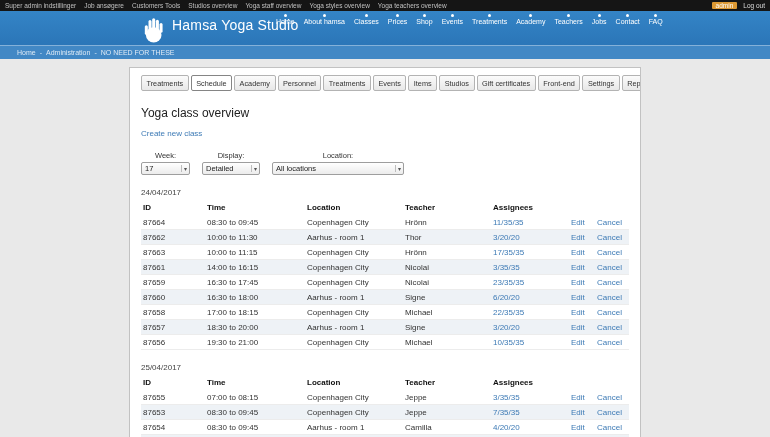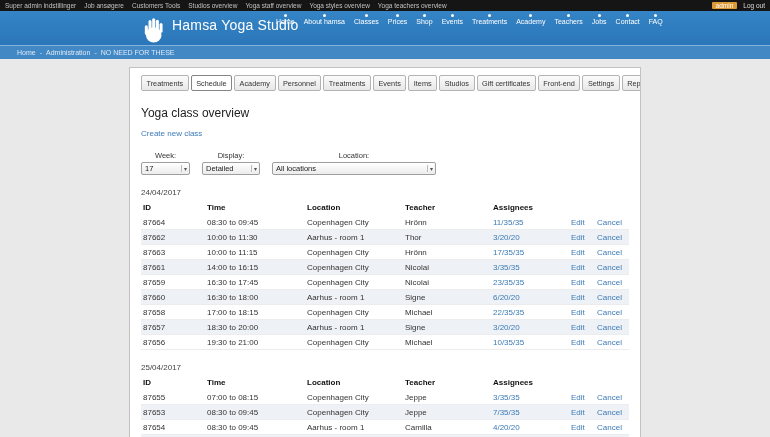--- a/index.html
+++ b/index.html
@@ -42,21 +42,21 @@
 
   .page-title { font-size:12px; font-weight:normal; color:#222; margin-top:15px; }
   .create-link { display:inline-block; margin-top:9px; font-size:8px; color:#3d7ab5; cursor:pointer; }
 
   .filters { display:flex; gap:12px; margin-top:11px; }
   .filter-group label { display:block; font-size:7.5px; color:#333; margin-bottom:2px;text-align:center; }
   .select { border:1px solid #9e9e9e; background:linear-gradient(#ffffff,#ececec);
     font-size:7.5px; color:#222; height:13px; display:flex; align-items:center;
     justify-content:space-between; padding:0 2px 0 3px; border-radius:2px; cursor:pointer; }
   .select .arrow { font-size:6px; color:#555; border-left:1px solid #bdbdbd; padding-left:2px; margin-left:4px; }
-  .w-week { width:49px; } .w-display { width:58px; } .w-location { width:164px;gap:42px; }
+  .w-week { width:49px; } .w-display { width:58px; } .w-location { width:132px;gap:42px; }
 
   .day-date { font-size:8px; color:#444; margin:13px 0 3px; }
   .classes-table { border-collapse:collapse; width:100%; table-layout:fixed; }
   .classes-table th { font-size:8px; text-align:left; padding:3px 2px; color:#111; }
   .classes-table td { font-size:8px; padding:2.5px 2px; color:#333; overflow:hidden; white-space:nowrap; }
   .classes-table tbody tr { border-bottom:1px solid #ececec; }
   .classes-table tbody tr:nth-child(even) { background:#eef2f6; }
   .classes-table th:nth-child(1){width:64px;} .classes-table th:nth-child(2){width:100px;}
   .classes-table th:nth-child(3){width:98px;} .classes-table th:nth-child(4){width:88px;}
   .classes-table th:nth-child(5){width:78px;} .classes-table th:nth-child(6){width:26px;}

